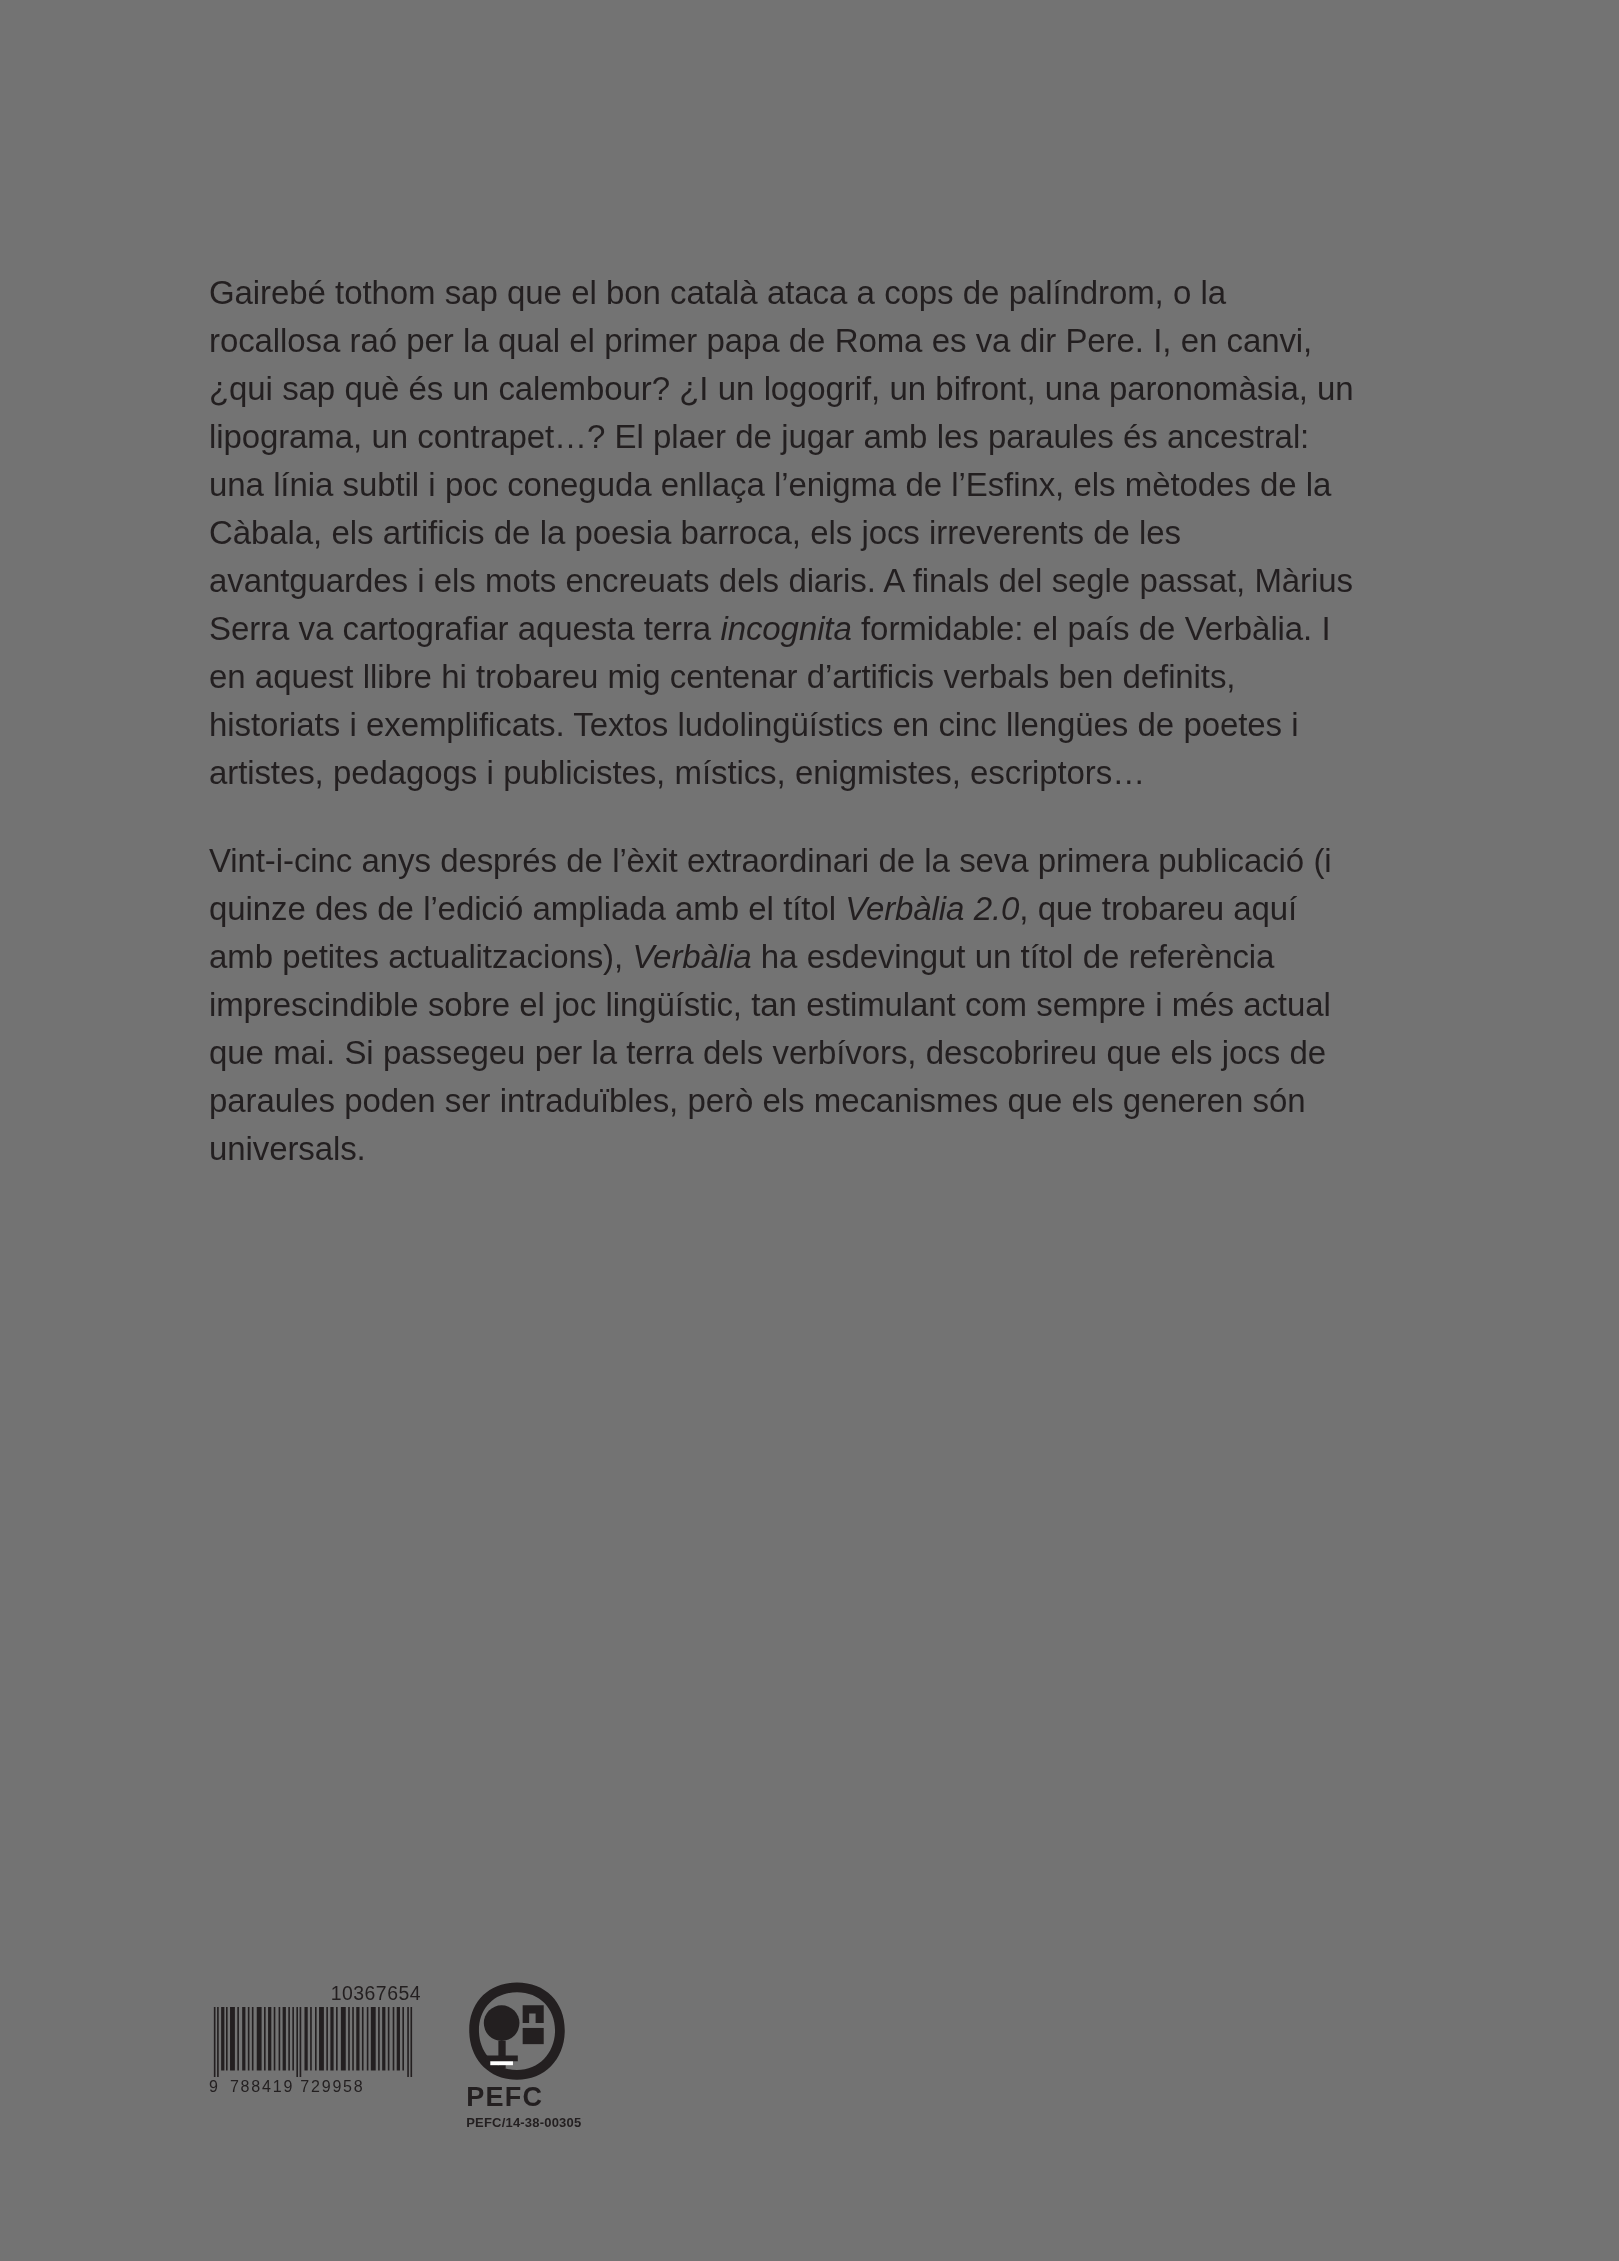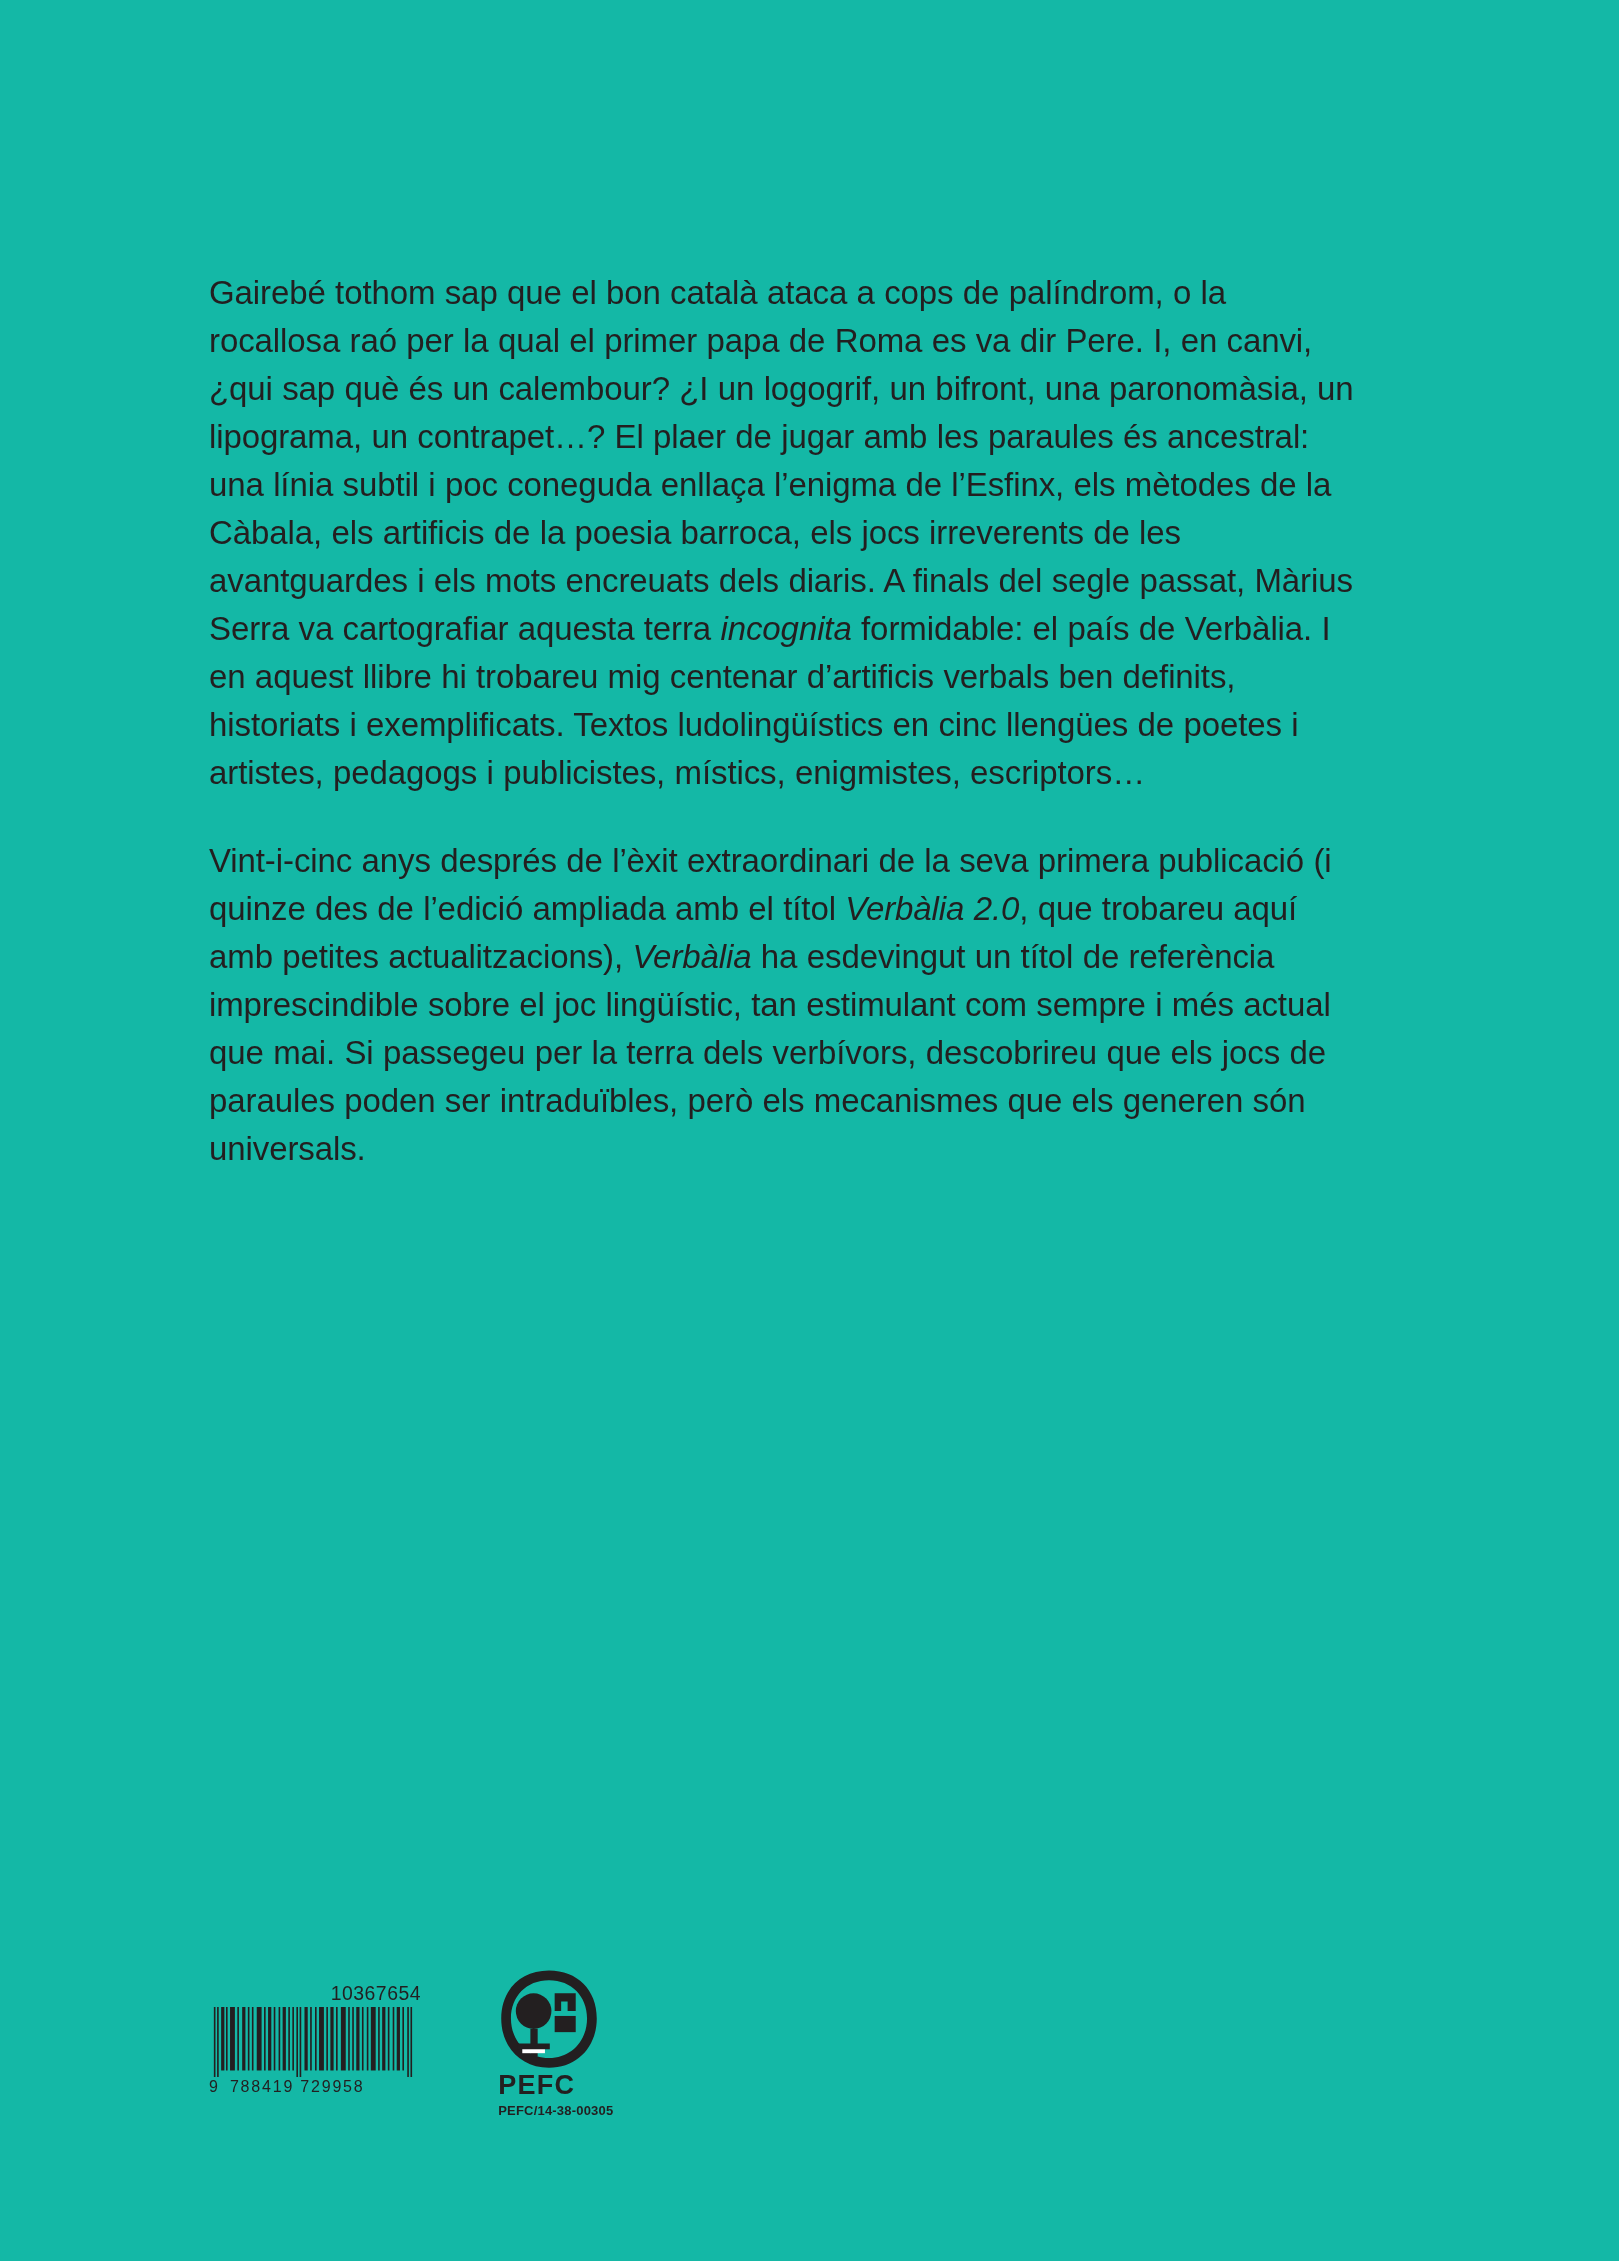--- a/index.html
+++ b/index.html
@@ -8,21 +8,21 @@
     background: #ffffff;
   }
   body {
     font-family: "Liberation Sans", sans-serif;
     color: #1a1a1a;
   }
   .page {
     position: relative;
     width: 1619px;
     height: 2261px;
-    background: #14b8a6;
+    background: #737373;
     overflow: hidden;
   }
 
   
   .blurb {
     position: absolute;
     left: 209px;
     top: 269px;
     width: 1150px;
   }
@@ -90,23 +90,22 @@
     margin-top: 1.6px;
     line-height: 1;
   }
   .isbn-left { width: 16px; }
   .isbn-main { letter-spacing: 1.8px; margin-left: 4.9px; }
 
   
   .pefc {
     position: absolute;
     left: 463px;
-    top: 0px;
+    top: 12px;
     width: 120px;
-    margin-left: 32px;
   }
   .pefc-mark {
     display: block;
     width: 102px;
     height: 102px;
     margin-left: 3.2px;
   }
   .pefc-word {
     font-size: 27px;
     font-weight: bold;

